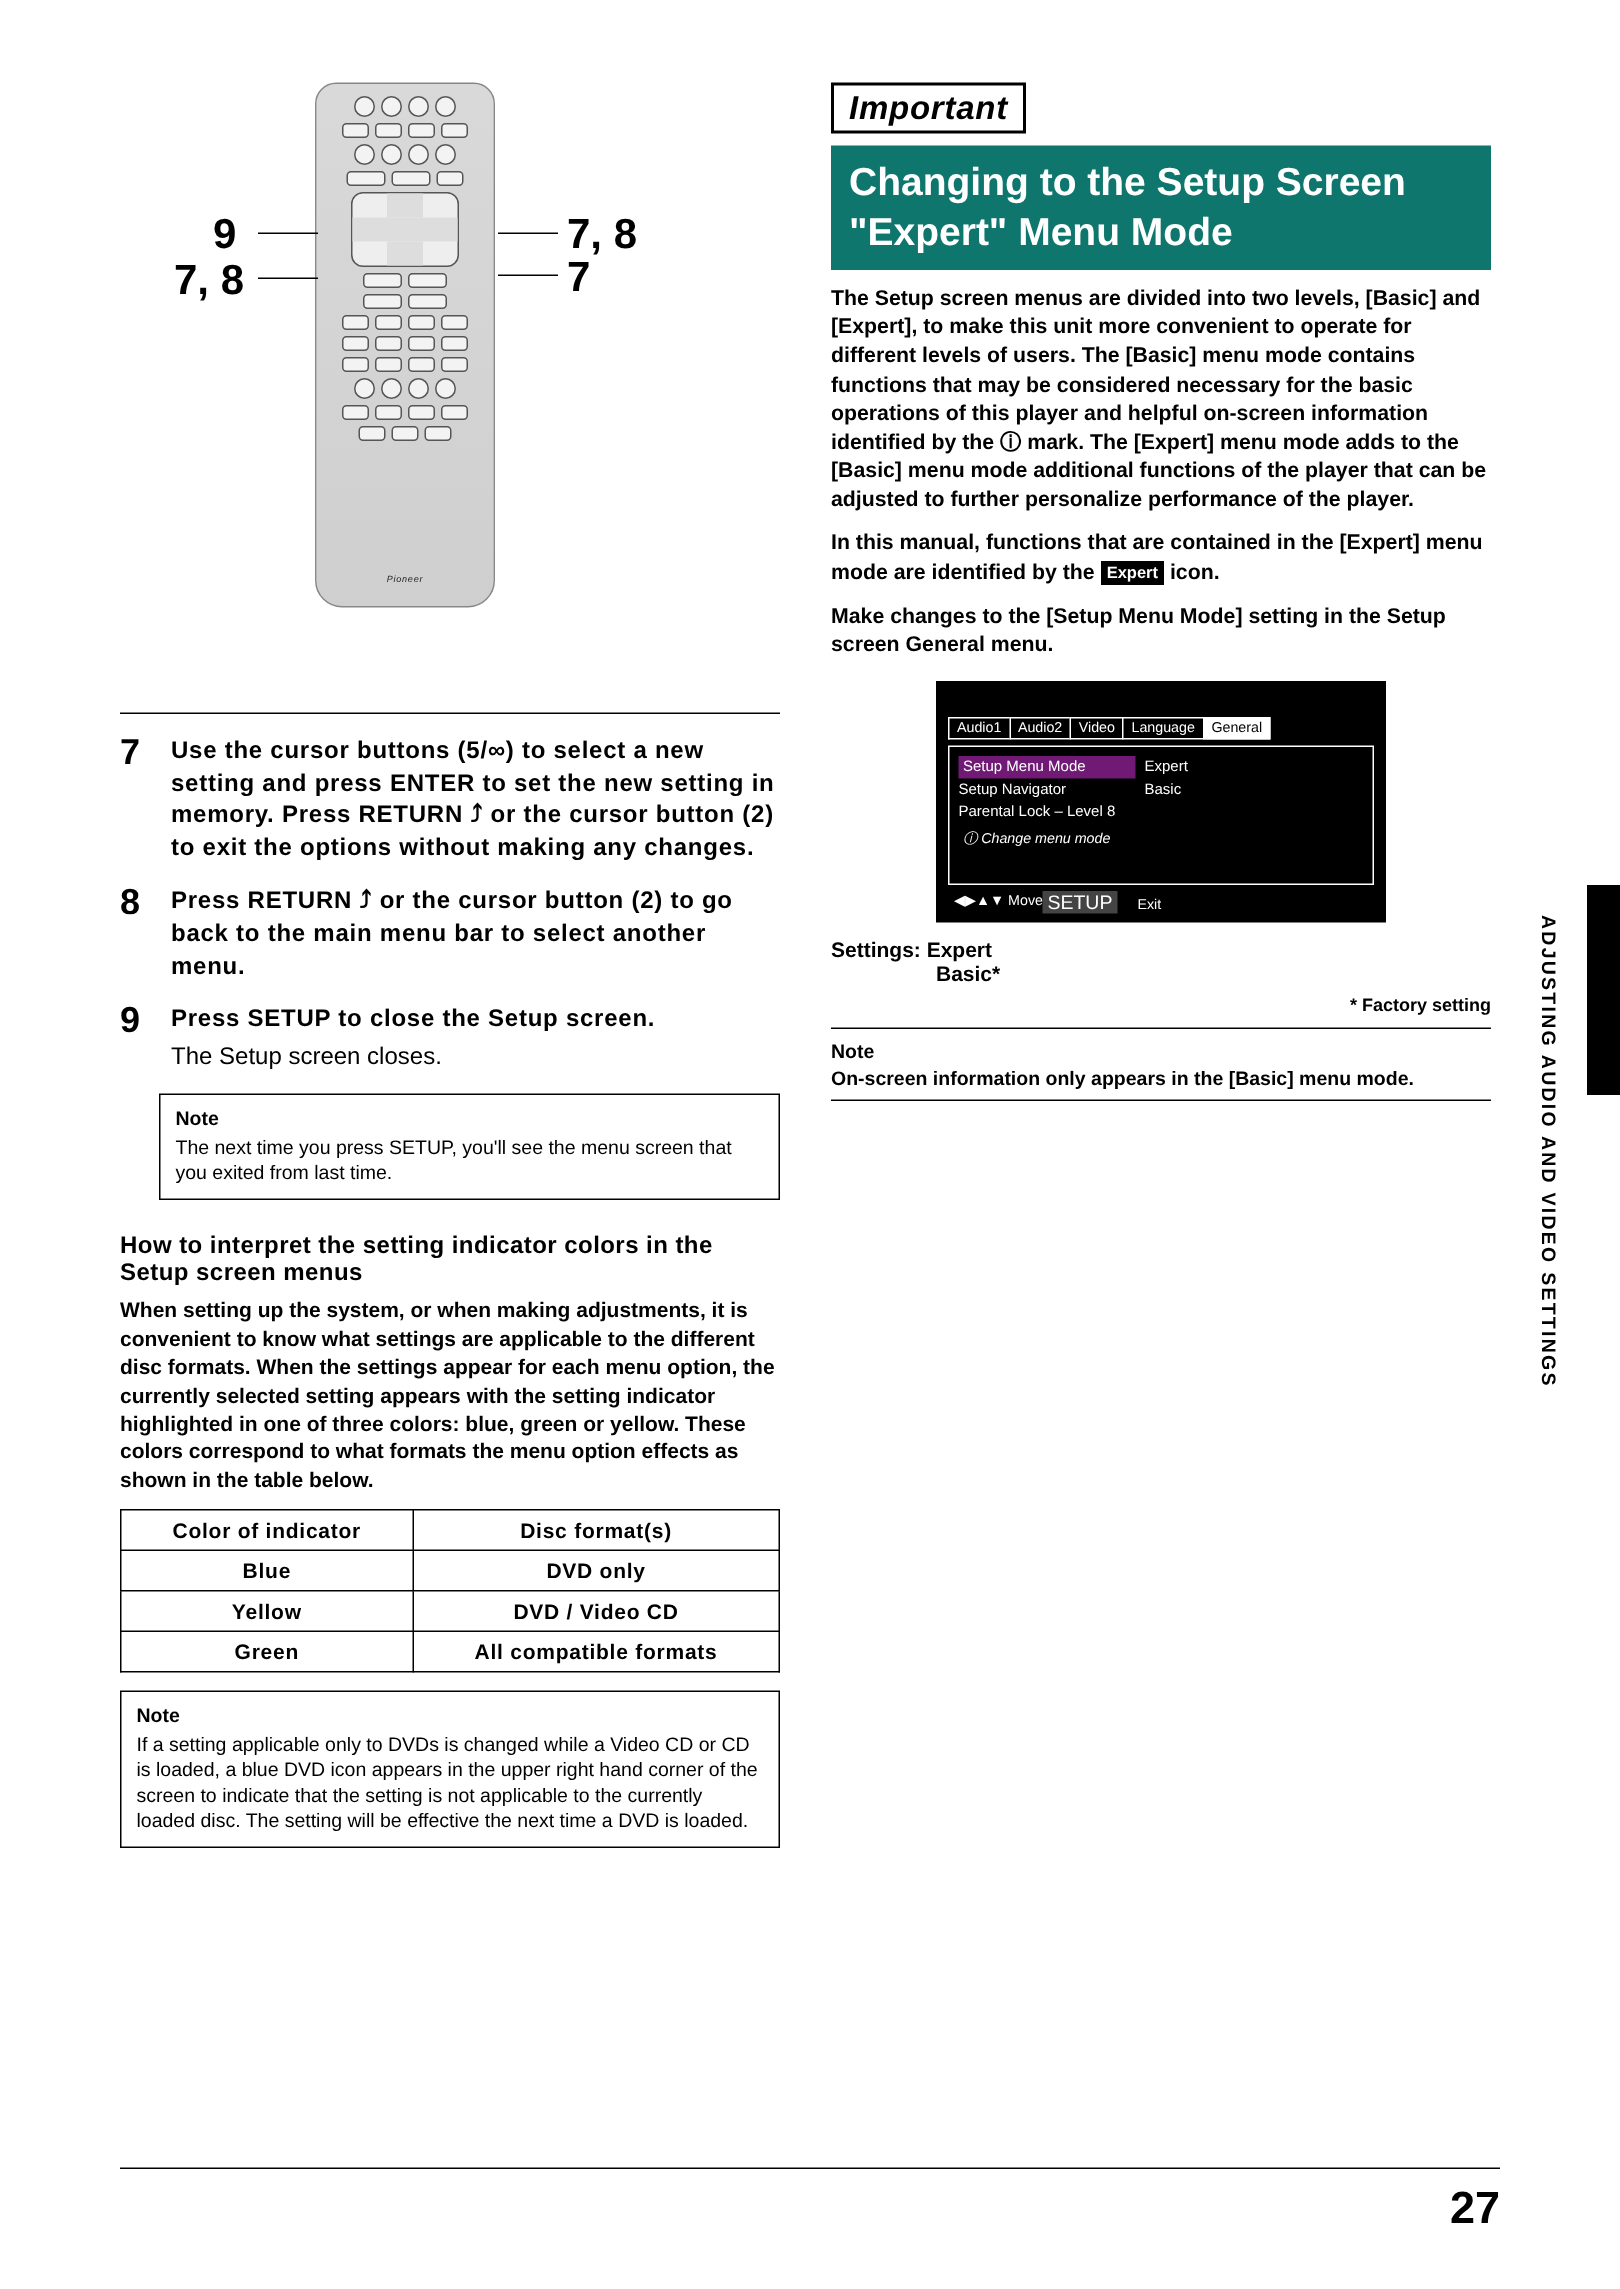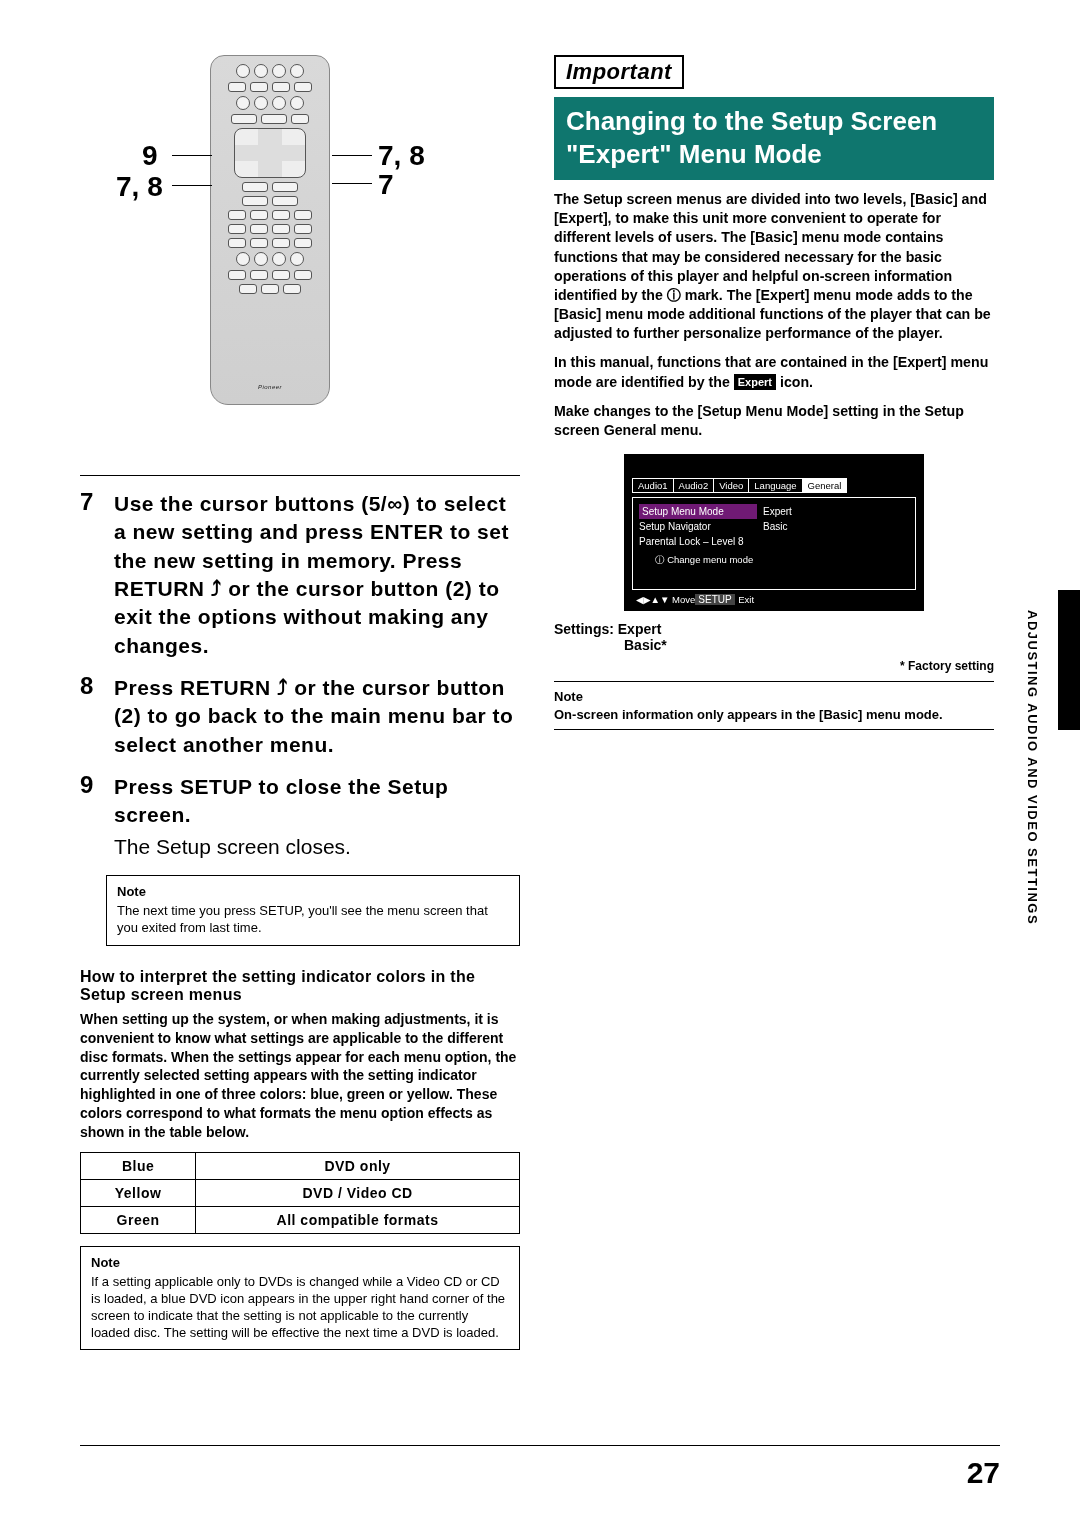--- a/index.html
+++ b/index.html
@@ -39,21 +39,21 @@
   .rpad .arrow { background:#ddd; }
   .brand { font-size:6px; color:#222; margin-top:auto; margin-bottom:6px; letter-spacing:0.5px; font-style:italic; }
   .lead {
     position:absolute; height:1px; background:#000;
   }
   .lead-label { position:absolute; font-weight:bold; font-size:28px; }
 
   
   .step { display:flex; gap:10px; margin-bottom:14px; }
   .step-num { font-size:24px; font-weight:bold; line-height:1; width:24px; flex:none; }
-  .step-body { font-size:21px; line-height:1.35; }
+  .step-body { font-size:16px; line-height:1.35; }
   .step-body .lead-text { font-weight:bold; letter-spacing:0.5px; }
   .step-body .sub { font-weight:normal; margin-top:3px; display:block; }
 
   .note-box {
     border:1px solid #000; padding:8px 10px; font-size:13px; line-height:1.3;
     margin: 6px 0 22px 26px;
   }
   .note-box .note-label { font-weight:bold; display:block; margin-bottom:2px; }
 
   h3.subhead {
@@ -97,23 +97,23 @@
   .osd-tab:last-child { border-right:1px solid #fff; background:#fff; color:#000; }
   .osd-tab.on { background:#fff; color:#000; }
   .osd-body {
     border:1px solid #fff; padding:6px 6px 40px 6px; position:relative;
     font-size:10px; line-height:1.5;
   }
   .osd-row { display:flex; gap:6px; }
   .osd-row .k { width:118px; }
   .osd-row .v { }
   .osd-row .hl { background:#701a75; color:#fff; padding:0 3px; }
-  .osd-info { position:absolute; bottom:22px; left:22px; font-size:9.5px; }
+  .osd-info { position:absolute; bottom:22px; left:9px; font-size:9.5px;font-style:italic; }
   .osd-foot { display:flex; justify-content:flex-start; margin-top:4px; font-size:9.5px; padding:0 4px; }
-  .osd-foot .chip { background:#444; color:#fff; font-size:10px; padding:0 3px; margin-right:1px; }
+  .osd-foot .chip { background:#444; color:#fff; font-size:13px; padding:0 3px; margin-right:11px; }
 
   .settings-line { font-size:14px; font-weight:bold; margin-top:6px; }
   .settings-sub { font-size:14px; font-weight:bold; margin-left:70px; }
   .factory { font-size:12px; font-weight:bold; text-align:right; margin-top:6px; }
 
   .side-label {
     position:absolute; right:40px; top:610px;
     writing-mode: vertical-rl; font-size:13px; font-weight:bold; letter-spacing:1.5px;
   }
   .page-num {
@@ -248,20 +248,24 @@
     <div class="note-box">
       <span class="note-label">Note</span>
       <span>The next time you press SETUP, you'll see the menu screen that you exited from last time.</span>
     </div>
 
     <h3 class="subhead">How to interpret the setting indicator colors in the Setup screen menus</h3>
     <p class="para">When setting up the system, or when making adjustments, it is convenient to know what settings are applicable to the different disc formats. When the settings appear for each menu option, the currently selected setting appears with the setting indicator highlighted in one of three colors: blue, green or yellow. These colors correspond to what formats the menu option effects as shown in the table below.</p>
 
     <table class="fmt">
       <tbody>
+          <tr>
+        <th>Color of indicator</th>
+        <th>Disc format(s)</th>
+      </tr>
       <tr>
         <td>Blue</td>
         <td>DVD only</td>
       </tr>
       <tr>
         <td>Yellow</td>
         <td>DVD / Video CD</td>
       </tr>
       <tr>
         <td>Green</td>

